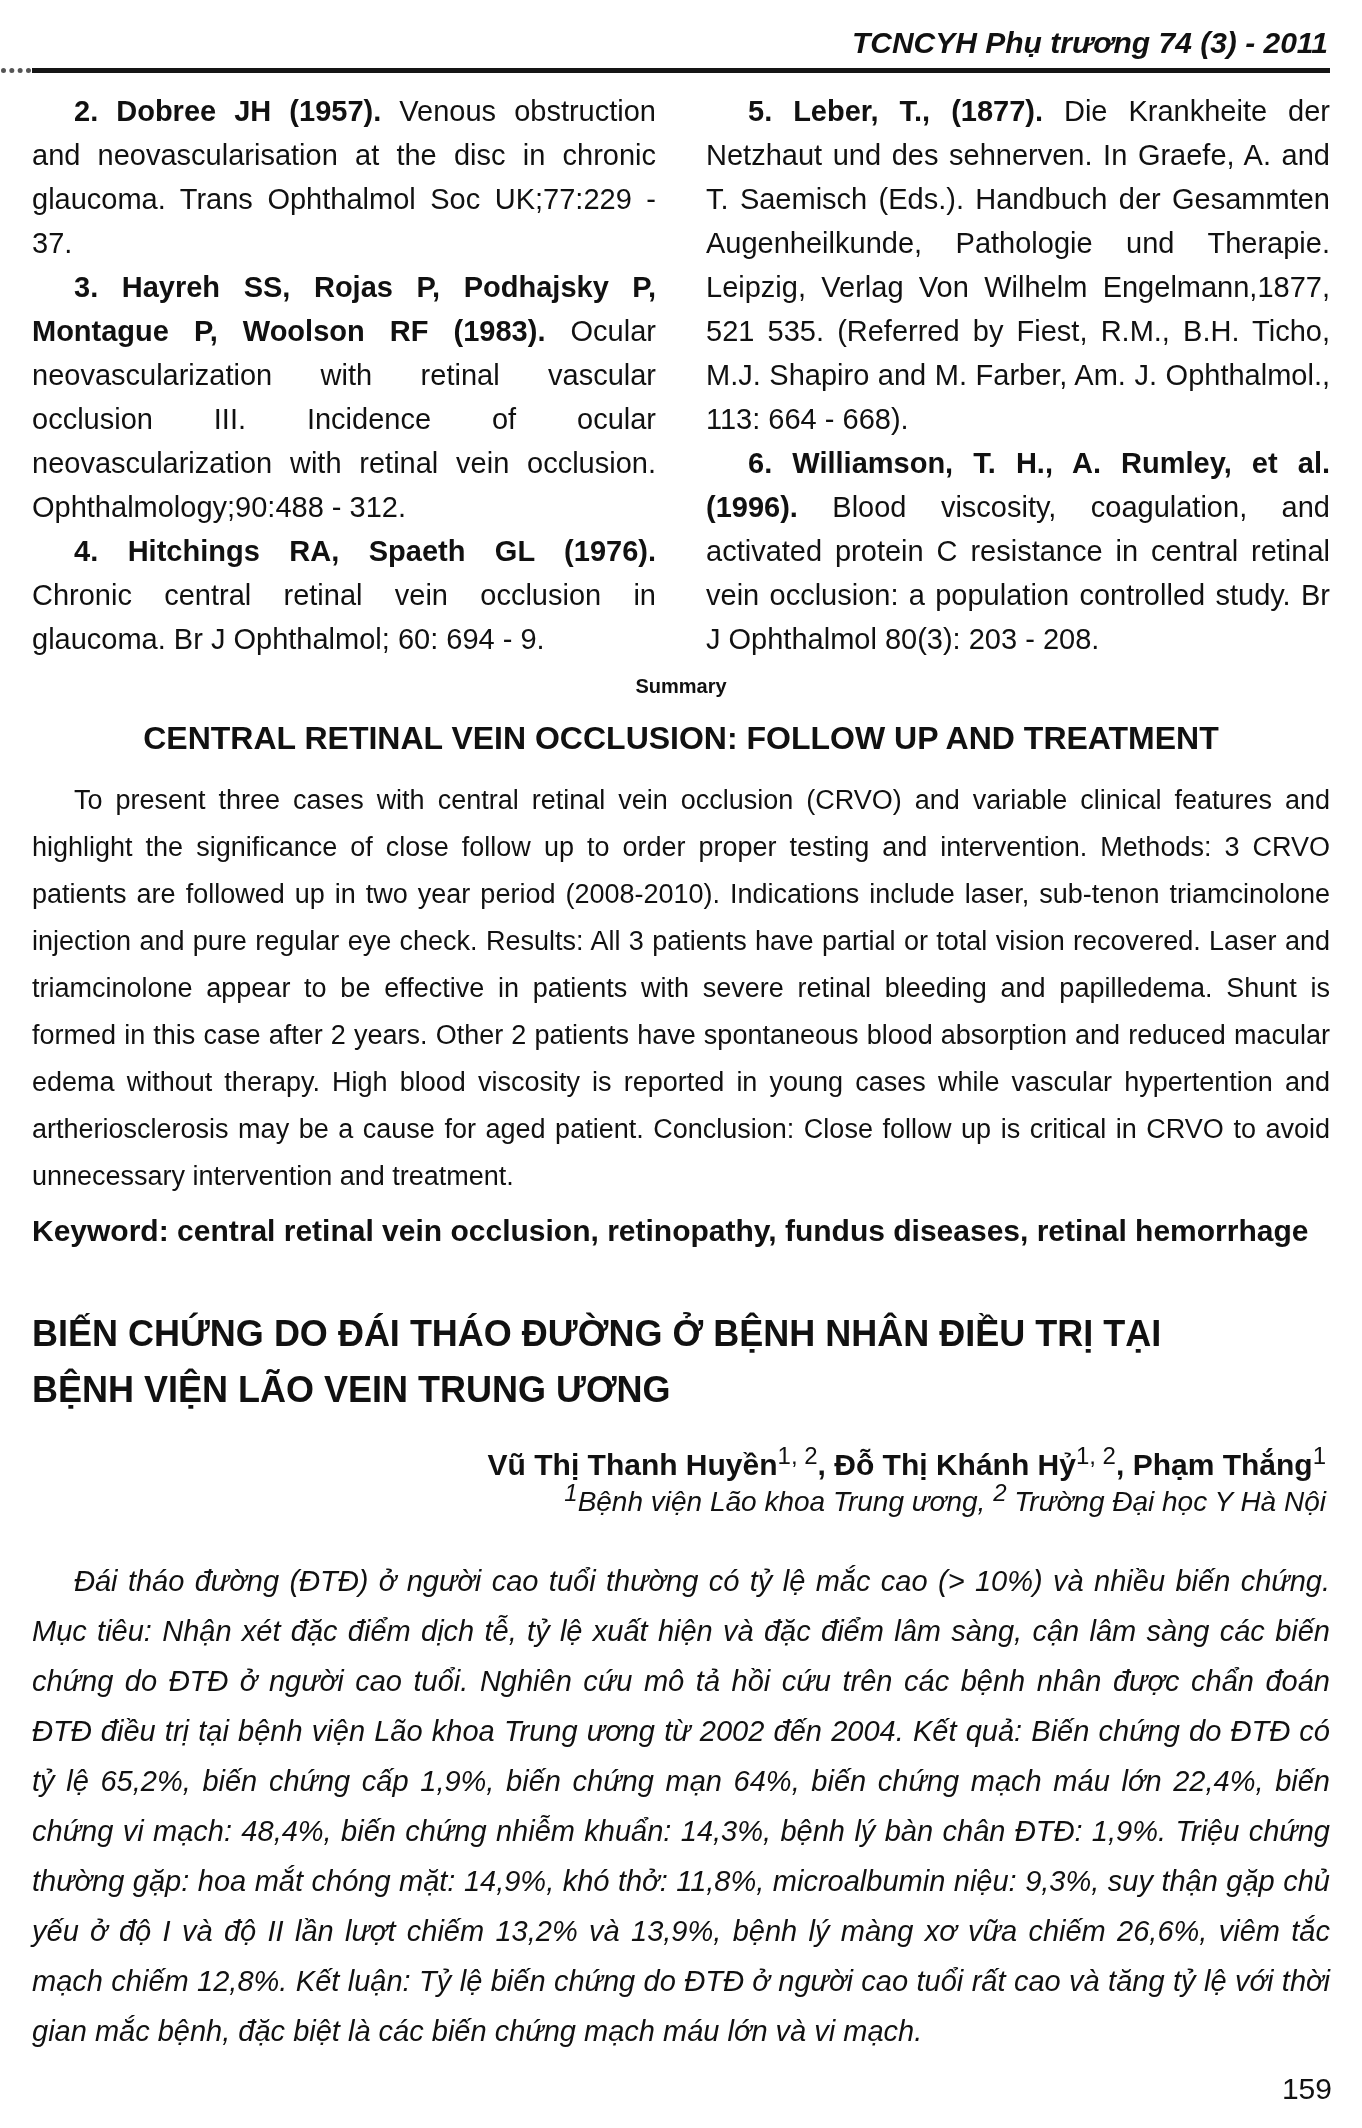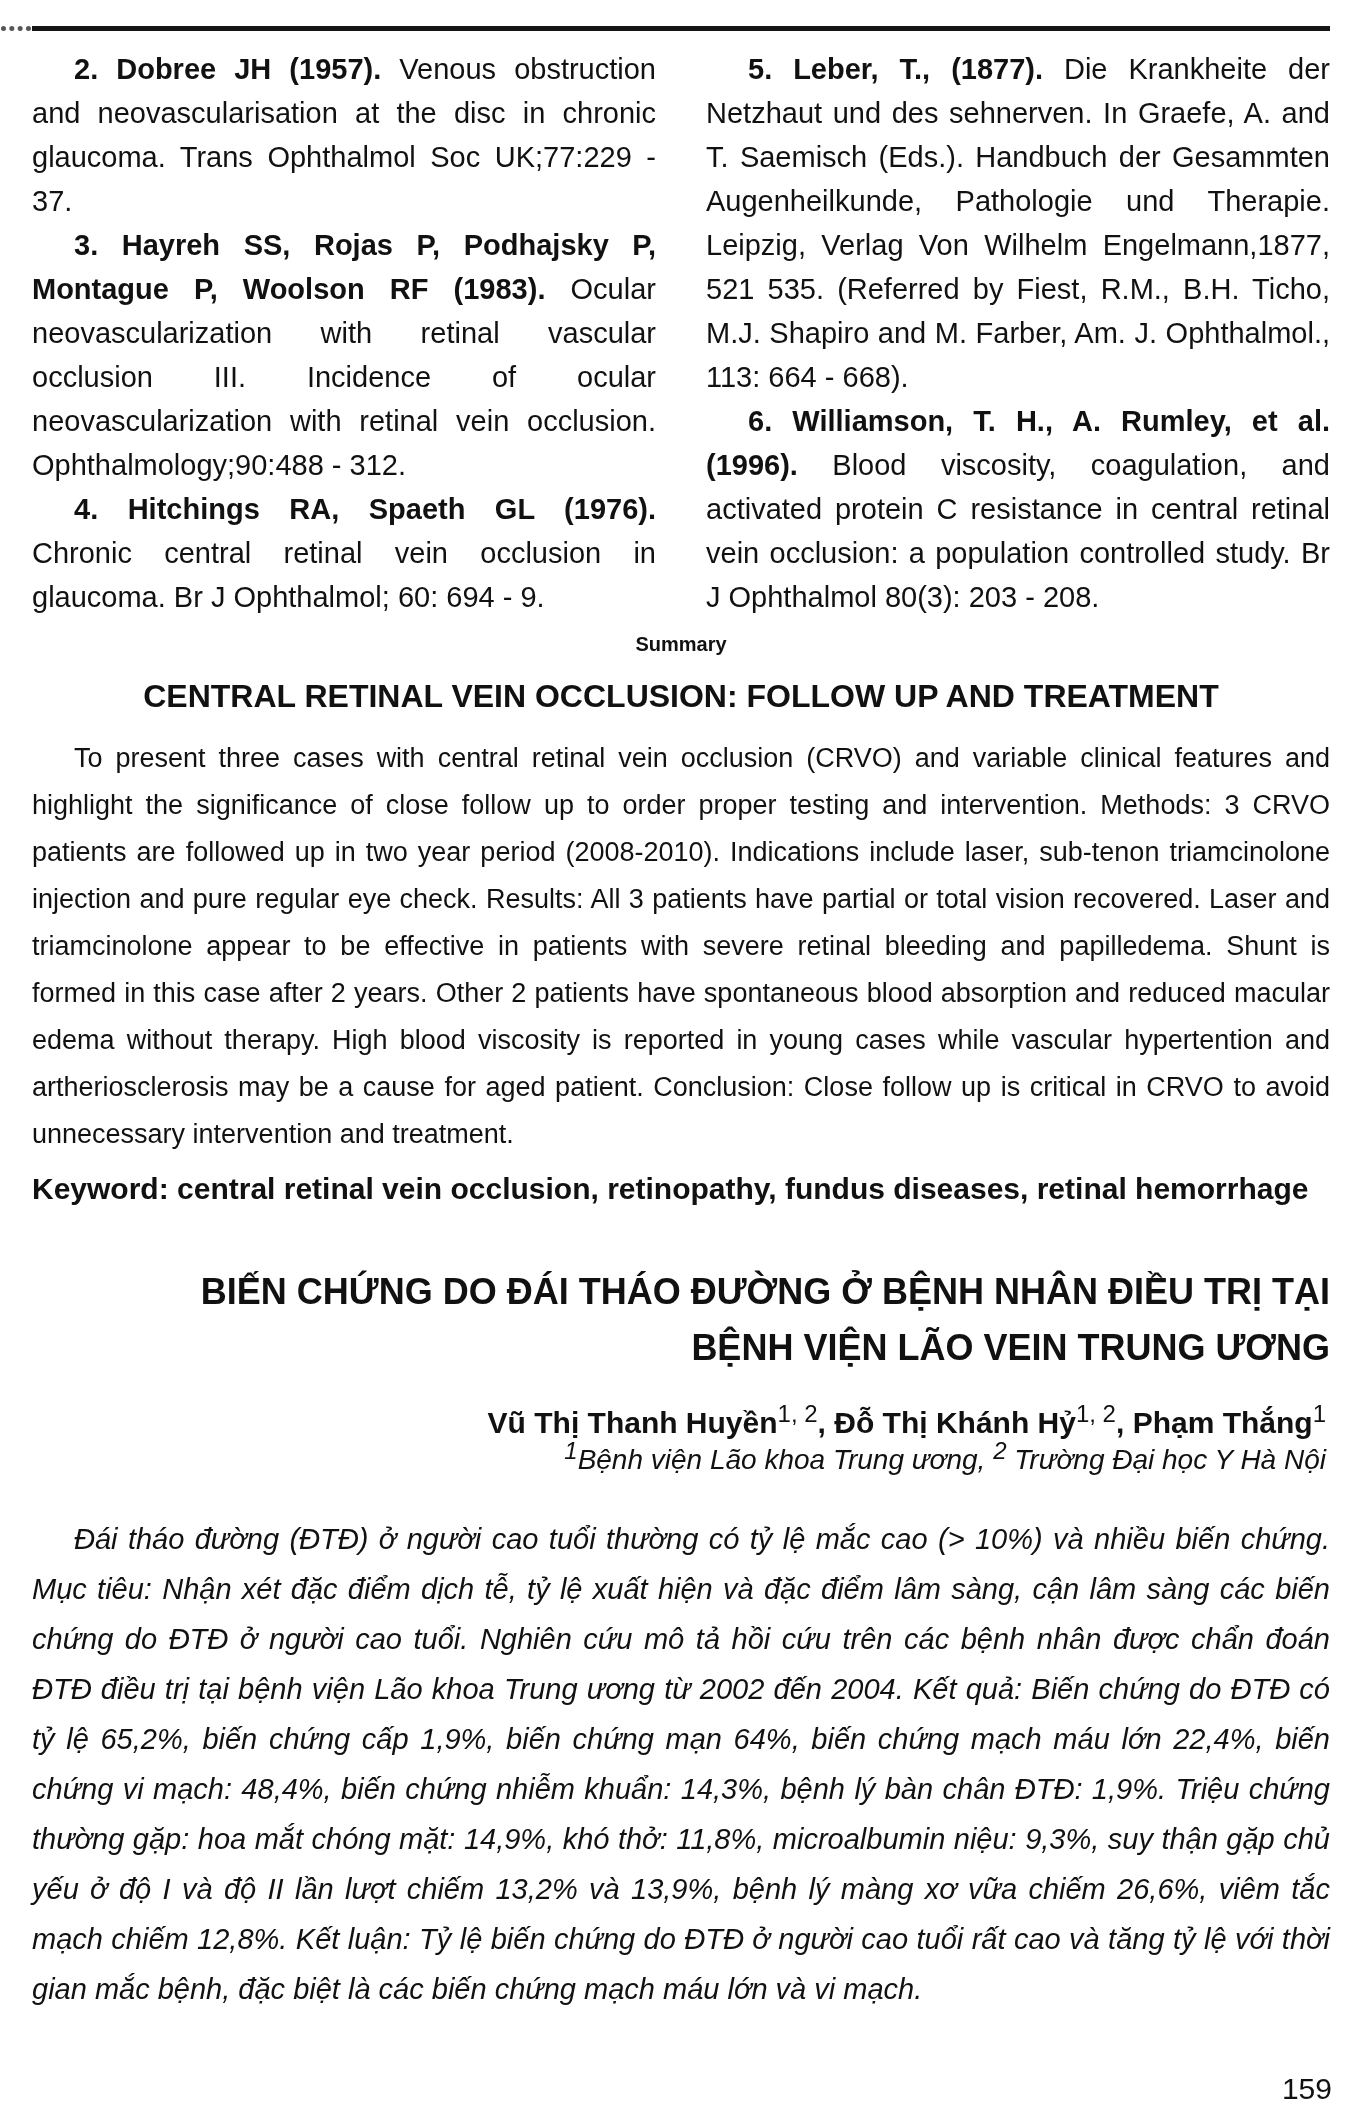--- a/index.html
+++ b/index.html
@@ -70,21 +70,21 @@
   }
   .keyword-line {
     margin-top: 8px;
     font-size: 30px;
     line-height: 46px;
     font-weight: bold;
   }
   
   .vn-title {
     margin-top: 52px;
-    text-align: right;
+    text-align: left;
     font-size: 36px;
     font-weight: bold;
     line-height: 56px;
   }
   .authors-line {
     margin-top: 30px;
     text-align: right;
     font-size: 30px;
     padding-right: 4px;
   }
@@ -116,20 +116,21 @@
     bottom: 22px;
     font-size: 30px;
   }
 </style>
 </head>
 <body>
 
 <div class="page">
 
   <div class="page-header">
+    <div class="journal-line">TCNCYH Phụ trương 74 (3) - 2011</div>
     <div class="header-rule">
       <span class="dots"></span>
     </div>
   </div>
 
   <div class="two-col references">
     <div class="col">
       <p class="ref"><b>2. Dobree JH (1957).</b><span> Venous obstruction and neovascularisation at the disc in chronic glaucoma. Trans Ophthalmol Soc UK;77:229 - 37.</span></p>
       <p class="ref"><b>3. Hayreh SS, Rojas P, Podhajsky P, Montague P, Woolson RF (1983).</b><span> Ocular neovascularization with retinal vascular occlusion III. Incidence of ocular neovascularization with retinal vein occlusion. Ophthalmology;90:488 - 312.</span></p>
       <p class="ref"><b>4. Hitchings RA, Spaeth GL (1976).</b><span> Chronic central retinal vein occlusion in glaucoma. Br J Ophthalmol; 60: 694 - 9.</span></p>

